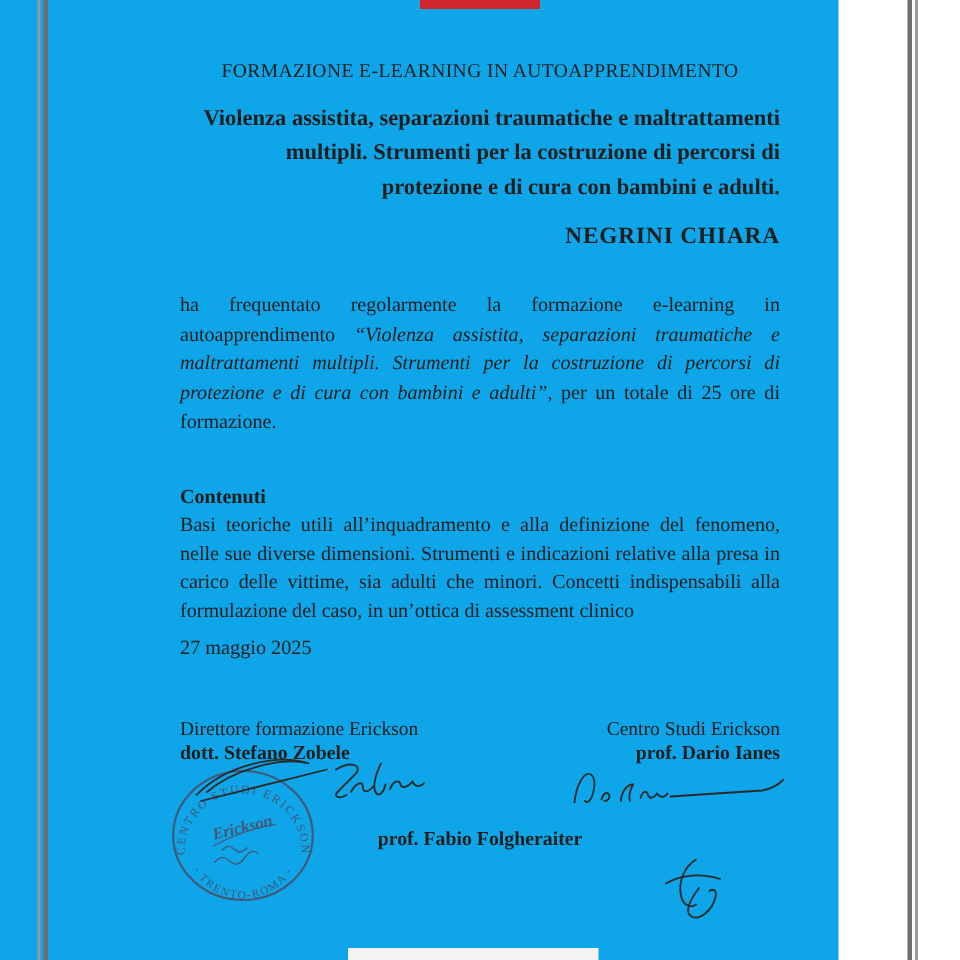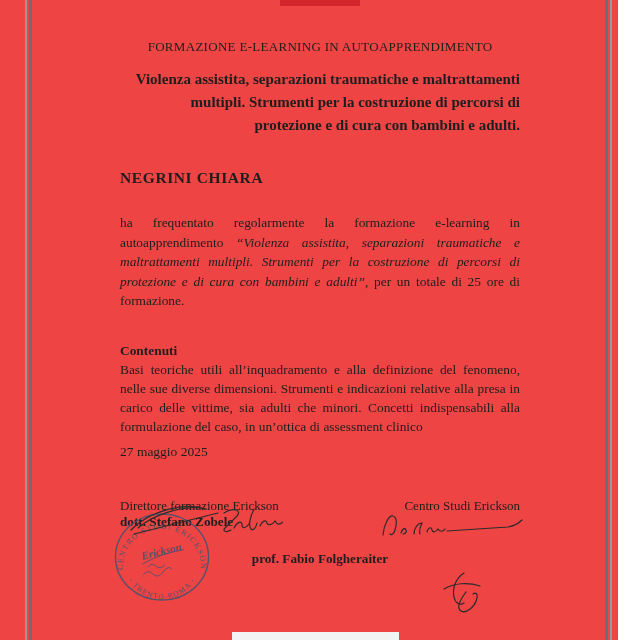--- a/index.html
+++ b/index.html
@@ -1,35 +1,35 @@
 <!DOCTYPE html>
 <html><head>
 <meta charset="utf-8">
 <style>
   * { margin: 0; padding: 0; box-sizing: border-box; }
   html, body { width: 640px; height: 640px; background: #ffffff; overflow: hidden; }
   body { font-family: "Liberation Serif", "DejaVu Serif", serif; color: #1e1e1e; }
 
-  .page { position: relative; width: 618px; height: 640px; background: #ef4444; }
+  .page { position: relative; width: 559px; height: 640px; background: #0ea5e9; }
 
   
   .rule { position: absolute; top: 0; bottom: 0; }
   .rule.l-outer { left: 25px;  width: 1.5px; background: #9a9a9a; }
   .rule.l-inner { left: 29px;  width: 2.5px; background: #6e6e6e; }
   .rule.r-inner { left: 605px; width: 2.5px; background: #6e6e6e; }
   .rule.r-outer { left: 610px; width: 1.5px; background: #9a9a9a; }
 
   .red-bar { position: absolute; left: 280px; top: 0; width: 80px; height: 6px; background: #d2262c; }
 
   .content { position: absolute; left: 120px; top: 0; width: 400px; }
 
   .program-label { margin-top: 39px; text-align: center; font-size: 13px; letter-spacing: 0.3px; line-height: 15px; }
   .course-title  { margin-top: 14px; text-align: right; font-size: 15px; font-weight: bold; line-height: 23px; }
   .attestato     { margin-top: 8px;  text-align: center; font-size: 13px; letter-spacing: 0.3px; line-height: 16px; }
-  .recipient     { margin-top: 32px; text-align: left; font-size: 15.5px; font-weight: bold; letter-spacing: 0.6px; line-height: 18px; }
+  .recipient     { margin-top: 12px; text-align: right; font-size: 15.5px; font-weight: bold; letter-spacing: 0.6px; line-height: 18px; }
 
   .body-par { margin-top: 26px; font-size: 13.4px; line-height: 19.5px; text-align: justify; }
   .body-par .it { font-style: italic; }
 
   .contents-heading { margin-top: 30px; font-size: 13.4px; font-weight: bold; line-height: 19px; }
   .contents-text { margin-top: 0; font-size: 13.4px; line-height: 19px; text-align: justify; }
 
   .date-line { margin-top: 8px; font-size: 13.5px; line-height: 16px; }
 
   .sig-row { margin-top: 38px; display: flex; justify-content: space-between; }
@@ -79,20 +79,21 @@
 
     <div class="date-line">27 maggio 2025</div>
 
     <div class="sig-row">
       <div class="sig-col left">
         <div class="sig-role">Direttore formazione Erickson</div>
         <div class="sig-name">dott. Stefano Zobele</div>
       </div>
       <div class="sig-col right">
         <div class="sig-role">Centro Studi Erickson</div>
+        <div class="sig-name">prof. Dario Ianes</div>
       </div>
     </div>
   </div>
 
   <div class="second-signatory">prof. Fabio Folgheraiter</div>
 
   <svg class="stamp" width="100" height="92" viewBox="0 0 100 92">
     <ellipse cx="50" cy="46" rx="46.5" ry="43" fill="none" stroke="#46536e" stroke-width="1.4"></ellipse>
     <defs>
       <path id="sArcT" d="M 11,56 A 39,38 0 1 1 89,56"></path>

